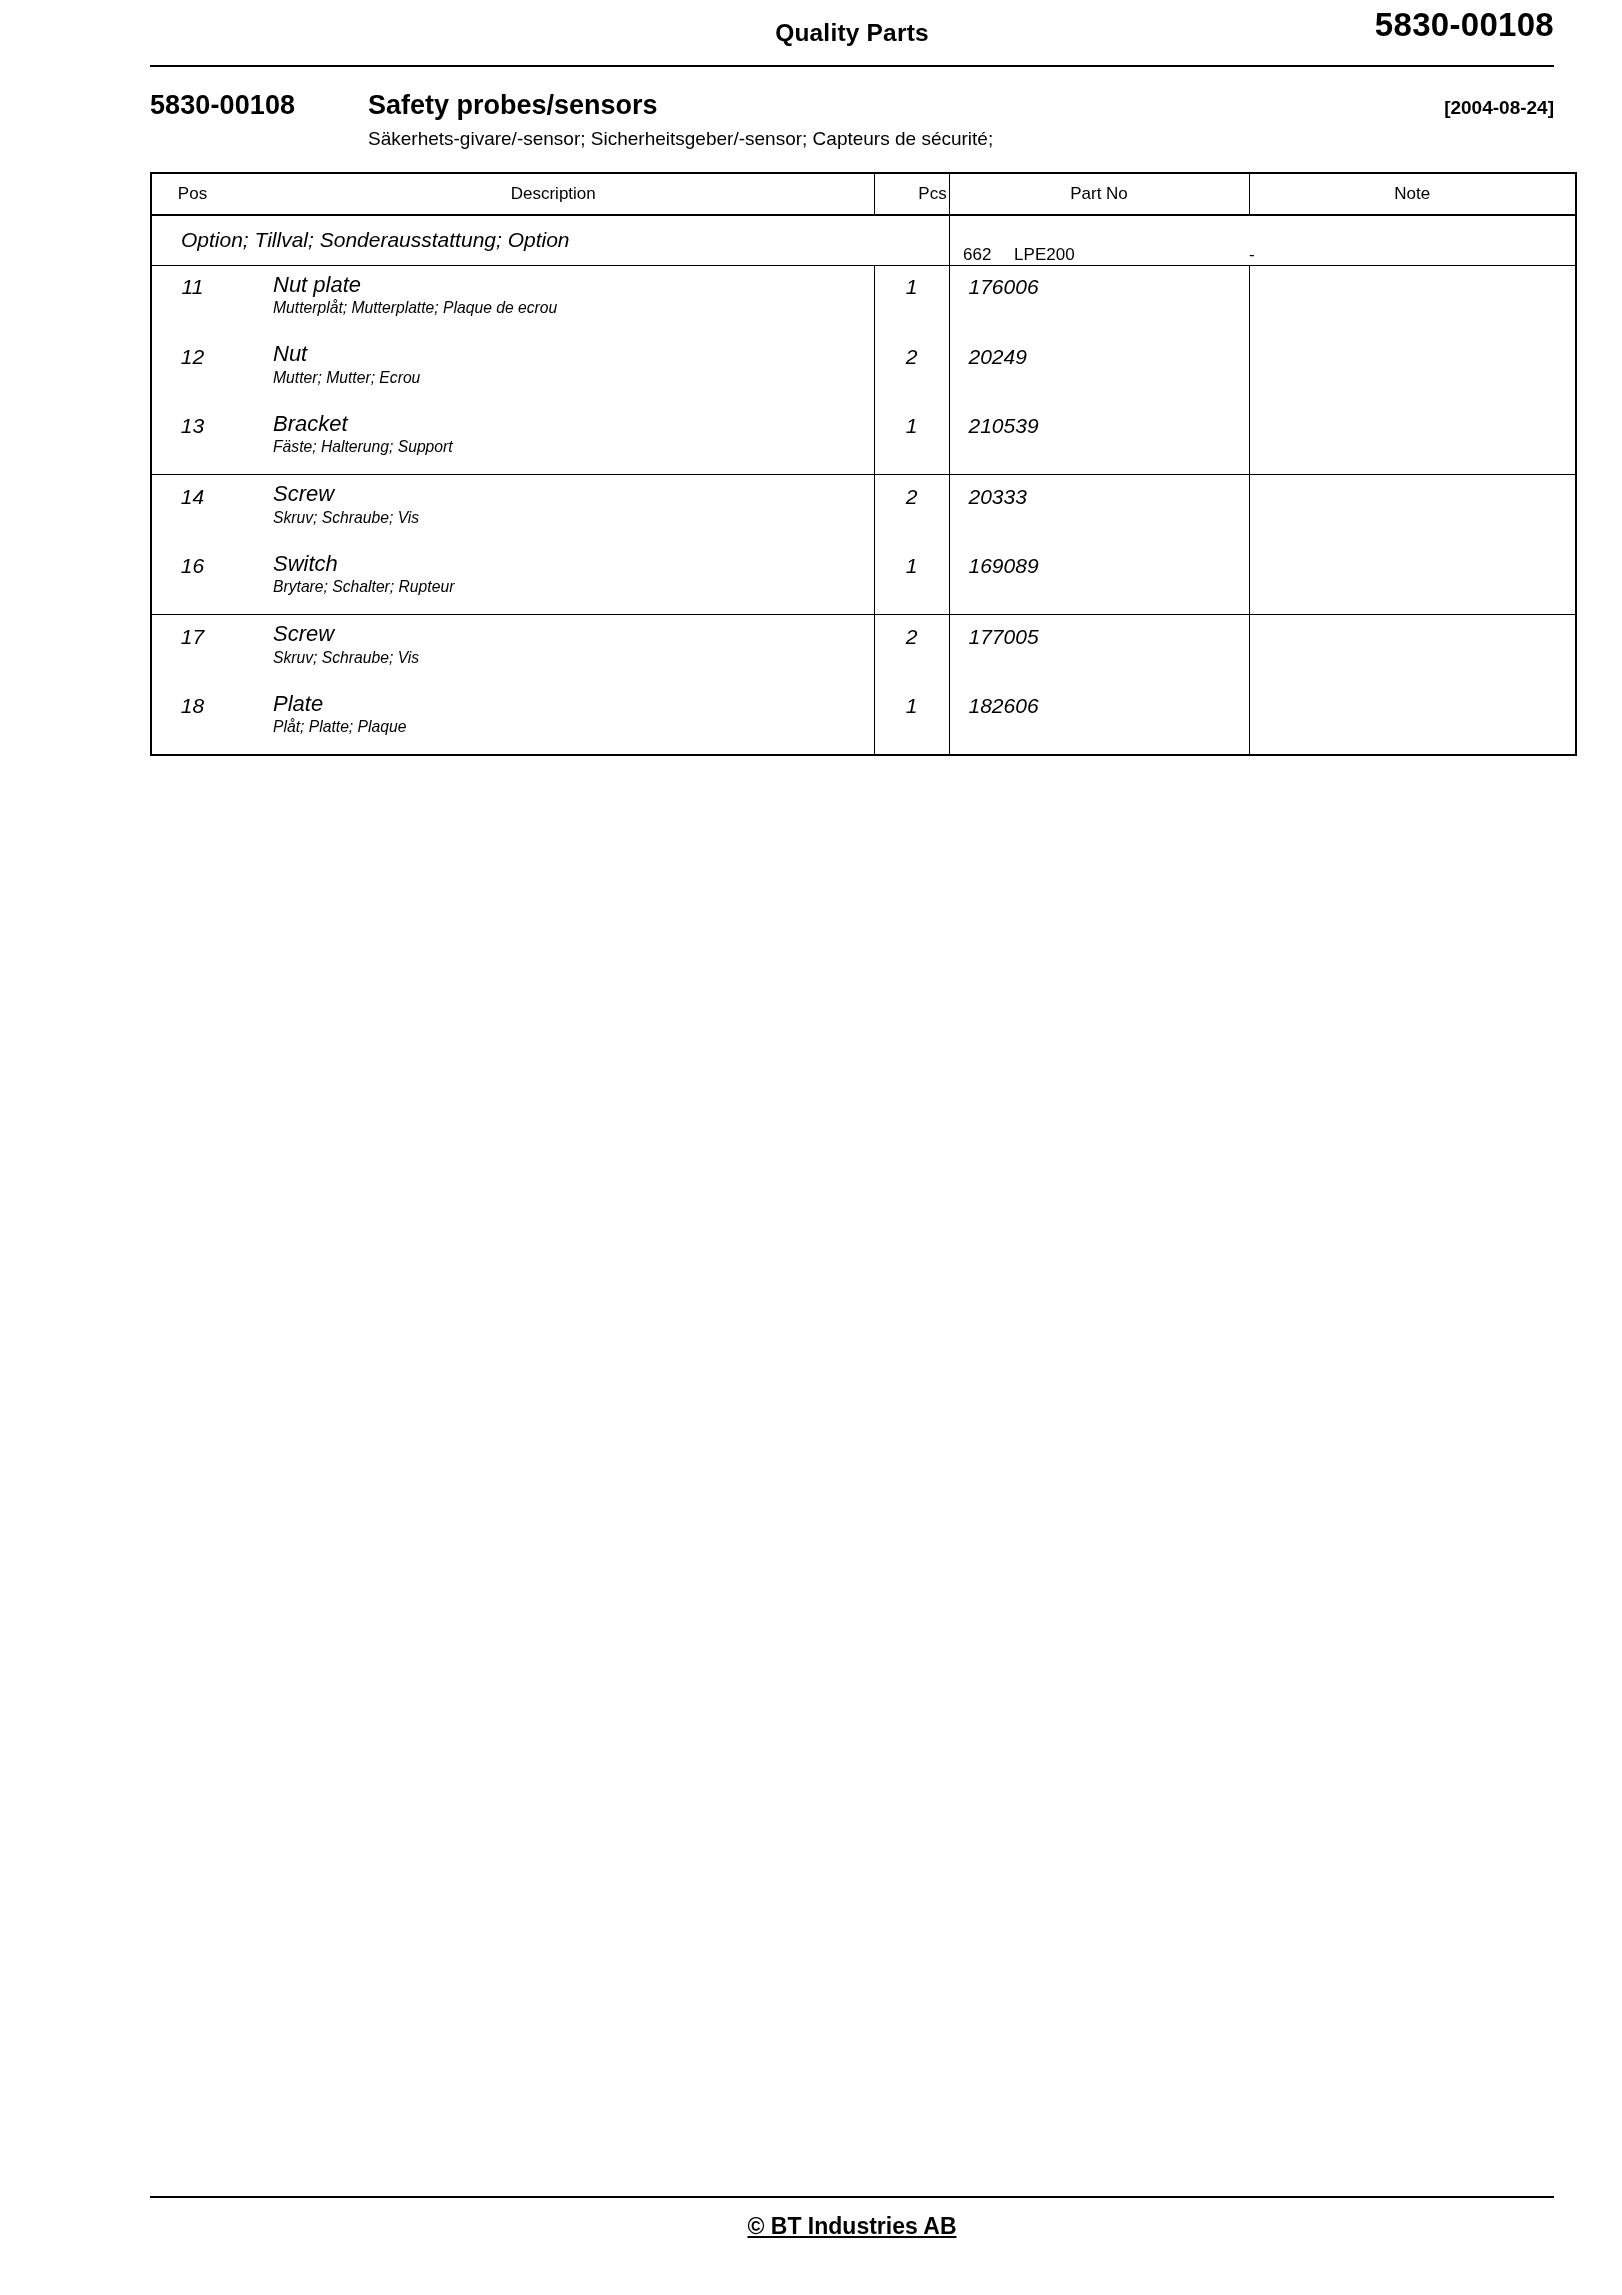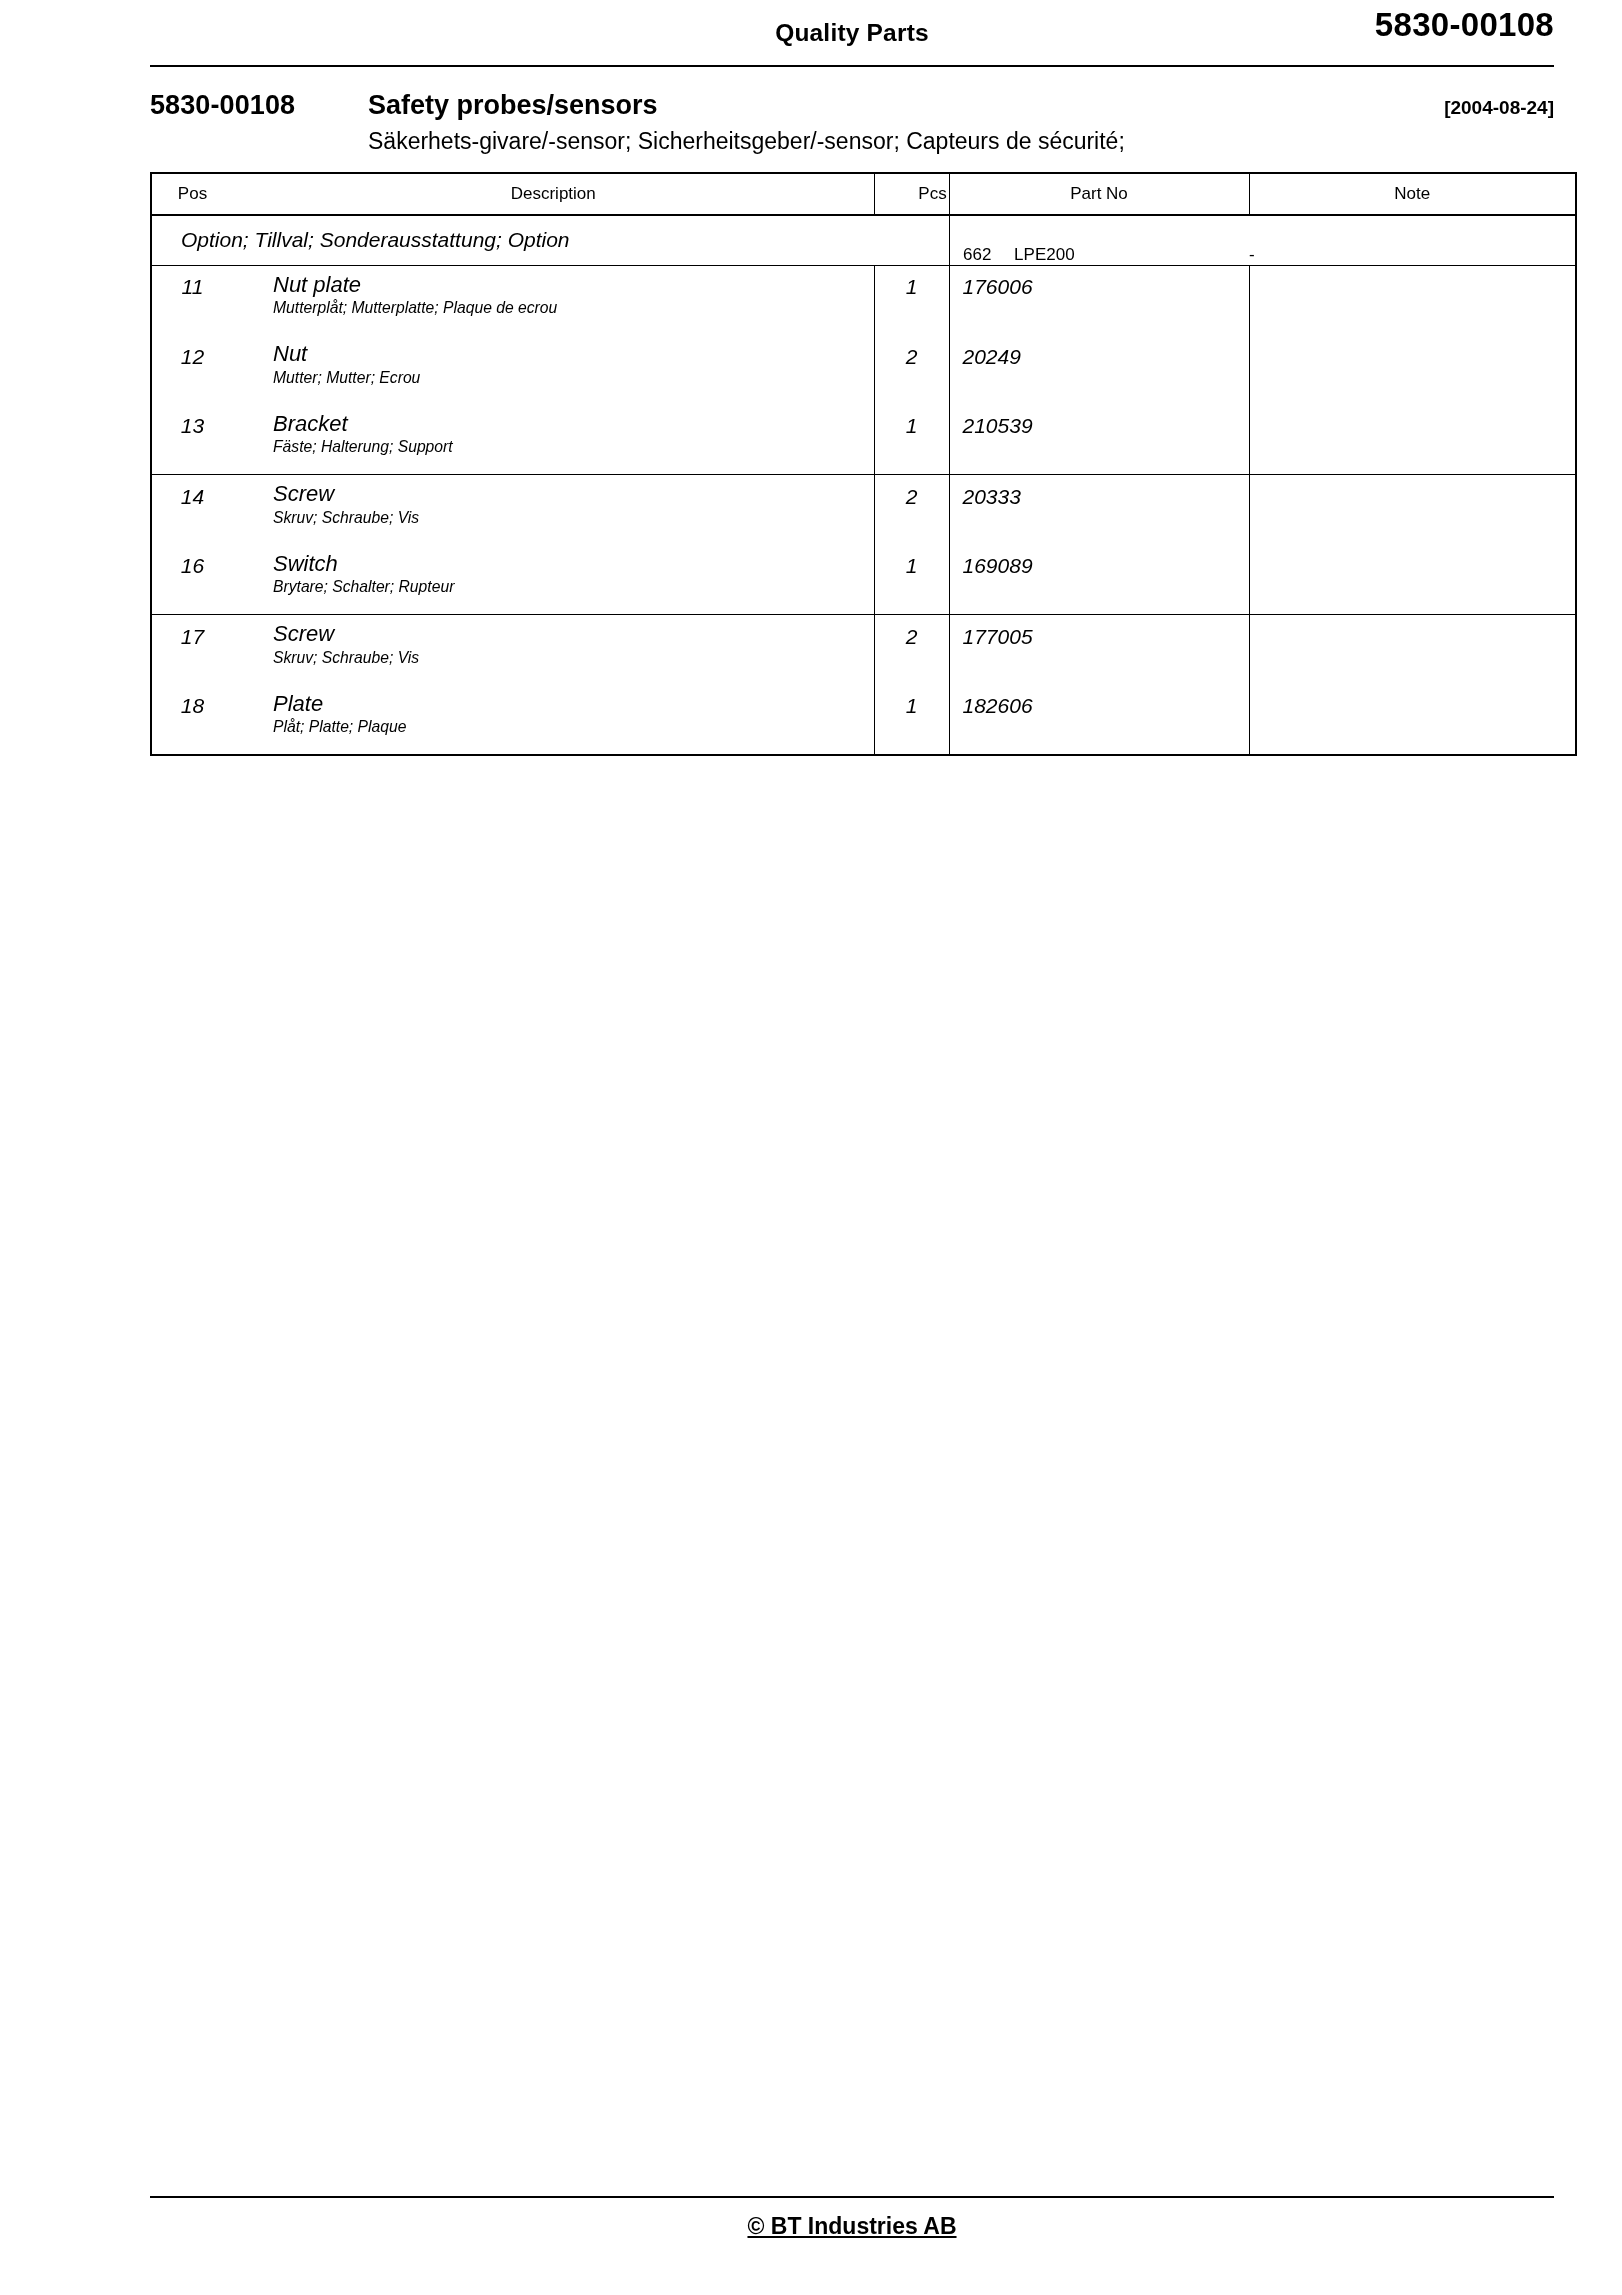--- a/index.html
+++ b/index.html
@@ -72,21 +72,21 @@
     position: absolute;
     left: 218px;
     top: 0;
     font-size: 27px;
     font-weight: bold;
   }
   .title-sub {
     position: absolute;
     left: 218px;
     top: 38px;
-    font-size: 23px;
+    font-size: 19px;
     font-weight: normal;
   }
   .title-date {
     position: absolute;
     right: 0;
     top: 6.8px;
     font-size: 19px;
     font-weight: bold;
   }
 
@@ -174,21 +174,21 @@
     line-height: 1.25;
     margin-top: 2px;
   }
   td.pcs {
     font-size: 21px;
     text-align: center;
     padding-top: 9.5px;
   }
   td.part {
     font-size: 21px;
-    padding-left: 13px;
+    padding-left: 19px;
     padding-top: 9.5px;
   }
   td.note {
     font-size: 19px;
     padding-left: 13.6px;
   }
 
   
   .footer {
     position: absolute;

